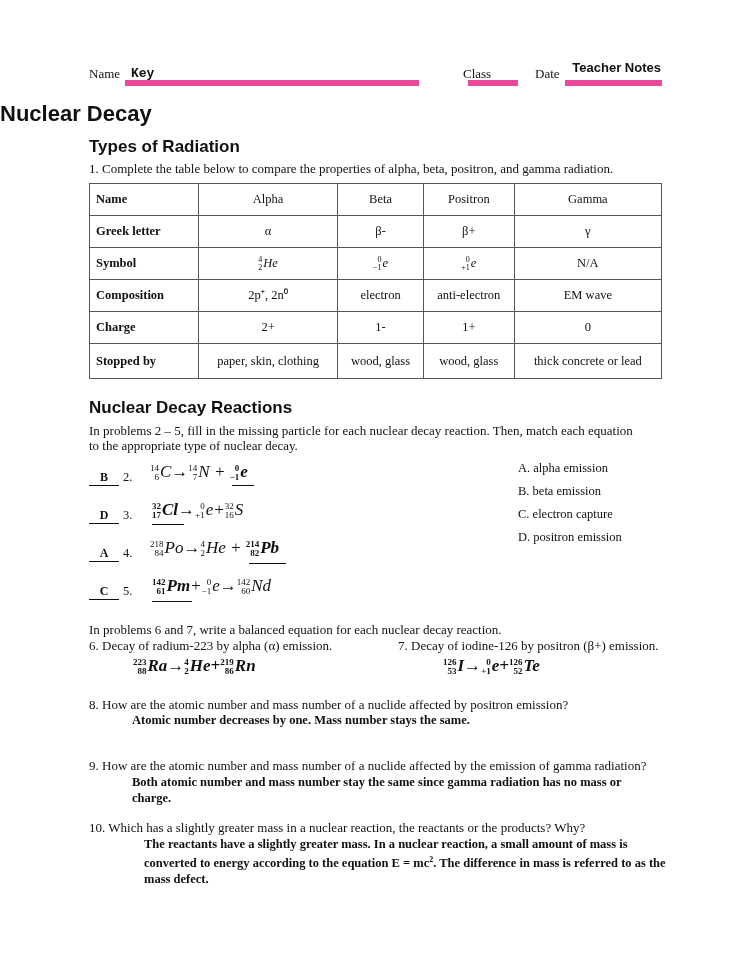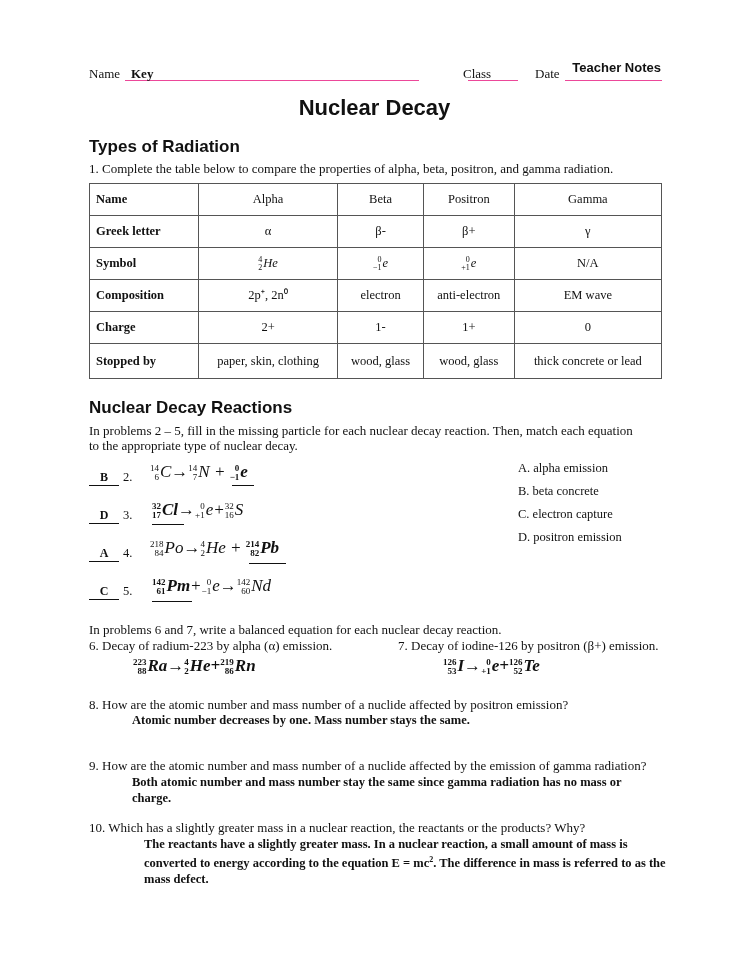--- a/index.html
+++ b/index.html
@@ -2,22 +2,22 @@
 <html><head>
 <meta charset="utf-8">
 <style>
   html, body { margin: 0; padding: 0; background: #fff; }
   body { width: 749px; height: 970px; position: relative; font-family: "Liberation Serif", serif; color: #111; font-size: 13px; overflow: hidden; }
   .abs { position: absolute; }
   .sans { font-family: "Liberation Sans", sans-serif; }
   .teacher { right: 88px; top: 60px; font-size: 13px; font-weight: bold; }
   .namerow { left: 89px; top: 66px; width: 573px; font-size: 13px; }
   .namerow span { position: absolute; white-space: nowrap; }
-  .uline { border-bottom: 1px solid #ec4899; display: inline-block; height: 14px; vertical-align: bottom; }
-  .title { left: 0; width: 749px; top: 95px; text-align: center; font-size: 22px; font-weight: bold; }
+  .uline { border-bottom: 6px solid #ec4899; display: inline-block; height: 14px; vertical-align: bottom; font-family: Liberation Mono, monospace; }
+  .title { left: 0; width: 749px; top: 101px; text-align: left; font-size: 22px; font-weight: bold; }
   .h2 { left: 89px; font-size: 17px; font-weight: bold; }
   .p { left: 89px; font-size: 13px; white-space: nowrap; }
   table.props { position: absolute; left: 89px; top: 183px; width: 573px; border-collapse: collapse; font-size: 12.5px; }
   table.props td { border: 1px solid #555; text-align: center; height: 31px; padding: 0 4px; line-height: 13px; }
   table.props td.rh { text-align: left; font-weight: bold; width: 98px; padding-left: 6px; }
   table.props tr.last td { height: 34px; }
   .iso { display: inline-block; position: relative; vertical-align: middle; text-align: right; font-size: 8px; line-height: 8px; margin-right: 1px; }
   .iso .sup, .iso .sub { display: block; }
   .eq { position: absolute; font-size: 17px; font-style: italic; white-space: nowrap; }
   .eq .n { display: inline-flex; flex-direction: column; align-items: flex-end; font-size: 9px; line-height: 9px; font-style: normal; vertical-align: middle; margin-right: 1px; }
@@ -164,21 +164,21 @@
       <span>0</span>
       <span>−1</span>
     </span>e→<span class="n">
       <span>142</span>
       <span>60</span>
     </span>Nd
 </div>
 <div class="underbar" style="left:152px;top:601px;width:40px;"></div>
 
 <div class="choice" style="top:461px;">A.   alpha emission</div>
-<div class="choice" style="top:484px;">B.   beta concrete</div>
+<div class="choice" style="top:484px;">B.   beta emission</div>
 <div class="choice" style="top:507px;">C.   electron capture</div>
 <div class="choice" style="top:530px;">D.   positron emission</div>
 
 <div class="abs p" style="top:622px;">In problems 6 and 7, write a balanced equation for each nuclear decay reaction.</div>
 <div class="abs p" style="top:638px;">6.   Decay of radium-223 by alpha (α) emission.</div>
 <div class="abs p" style="top:638px;left:398px;">7.   Decay of iodine-126 by positron (β+) emission.</div>
 
 <div class="eq" style="left:133px;top:656px;font-weight:bold;">
   <span class="n">
       <span>223</span>

